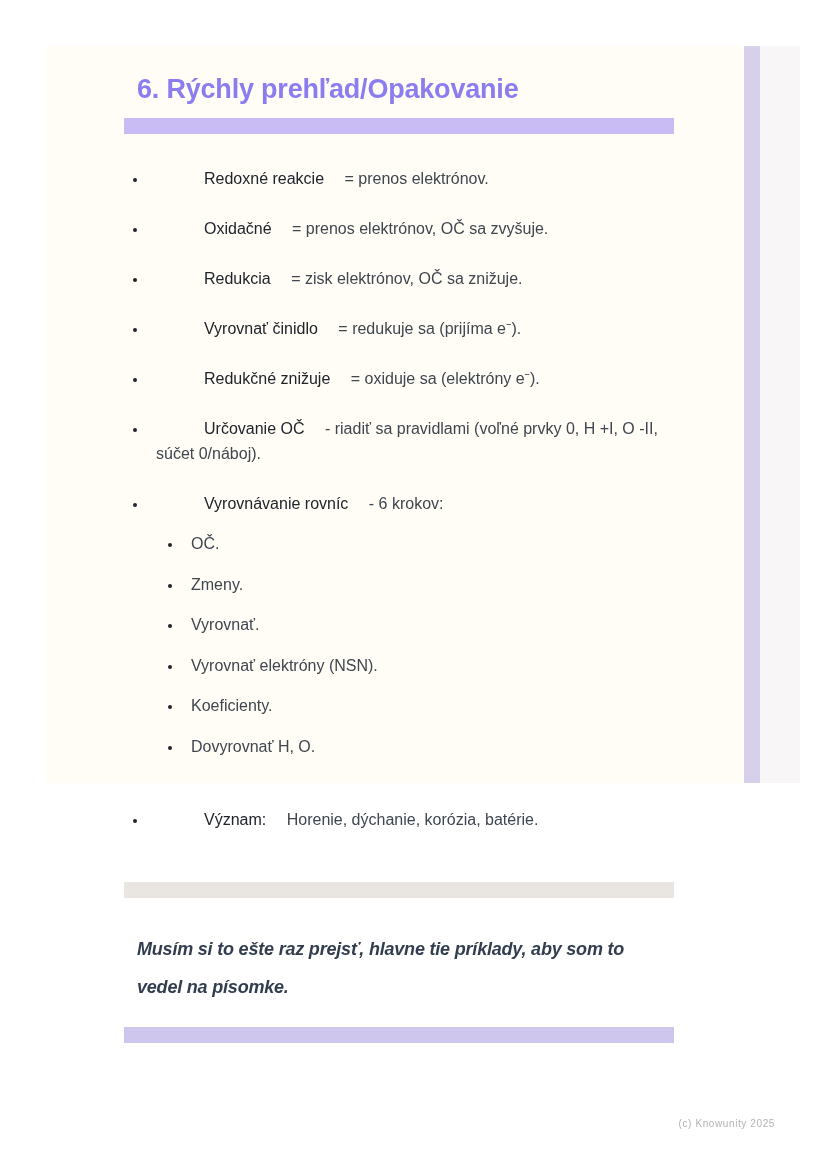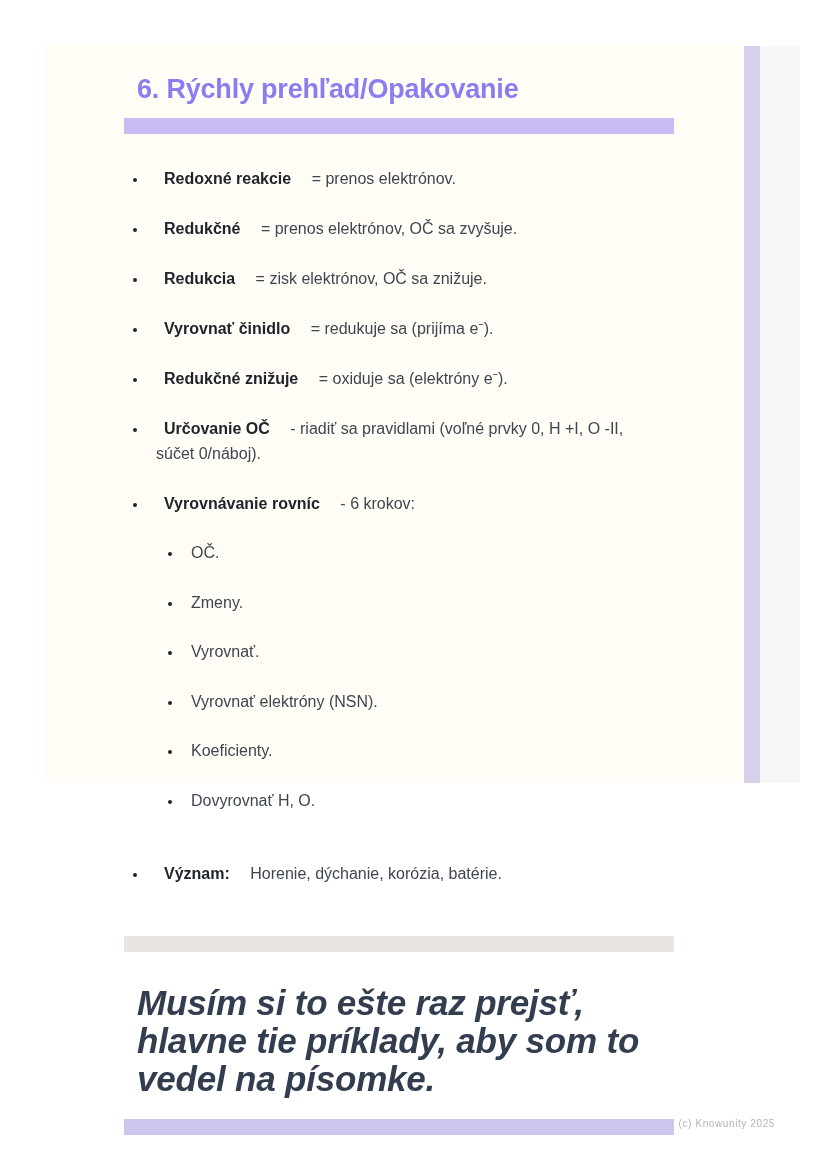--- a/index.html
+++ b/index.html
@@ -40,38 +40,37 @@
   }
 
   ul.main-list {
     margin: 17px 0 0 0; padding-left: 24px; list-style: disc;
   }
   ul.main-list > li {
     font-size: 16px; line-height: 24.5px; color: #3f4650;
     margin-bottom: 9.5px;
   }
   ul.main-list > li::marker, ul.sub-list > li::marker { color: #20242c; font-size: 13px; }
-  .b { font-weight: 700; color: #20242c; }
+  .b { font-weight: 400; color: #20242c; margin-left: 40px; }
 
   ul.sub-list {
     margin: 0; padding-left: 27px; list-style: disc;
   }
   ul.sub-list > li {
     font-size: 16px; line-height: 24.5px; color: #3f4650;
-    margin-top: 9px;
   }
   ul.sub-list { margin-bottom: 7px; }
 
   .section-divider {
     height: 2px; background: #e9e6e2; margin-top: 24px;
   }
 
   .quote {
     margin-top: 24px; margin-left: 5px;
-    font-size: 35px; line-height: 38px;
+    font-size: 18px; line-height: 38px;
     font-weight: 700; font-style: italic;
     letter-spacing: -0.2px;
     color: #323d4f;
     max-width: 575px;
   }
   .quote-divider {
     height: 2px; background: #cfc6ee; margin-top: 13px;
   }
 
   .footer {
@@ -87,21 +86,21 @@
   <div class="page-card">
     <div class="edge-strip"></div>
     <div class="edge-line"></div>
 
     <div class="content">
       <h1 class="title">6. Rýchly prehľad/Opakovanie</h1>
       <div class="title-divider"></div>
 
       <ul class="main-list">
         <li><span class="b">Redoxné reakcie</span><span> = prenos elektrónov.</span></li>
-        <li><span class="b">Redukčné</span><span> = prenos elektrónov, OČ sa zvyšuje.</span></li>
+        <li><span class="b">Oxidačné</span><span> = prenos elektrónov, OČ sa zvyšuje.</span></li>
         <li><span class="b">Redukcia</span><span> = zisk elektrónov, OČ sa znižuje.</span></li>
         <li><span class="b">Vyrovnať činidlo</span><span> = redukuje sa (prijíma e⁻).</span></li>
         <li><span class="b">Redukčné znižuje</span><span> = oxiduje sa (elektróny e⁻).</span></li>
         <li><span class="b">Určovanie OČ</span><span> - riadiť sa pravidlami (voľné prvky 0, H +I, O -II, súčet 0/náboj).</span></li>
         <li>
           <span class="b">Vyrovnávanie rovníc</span><span> - 6 krokov:</span>
           <ul class="sub-list">
             <li>OČ.</li>
             <li>Zmeny.</li>
             <li>Vyrovnať.</li>

